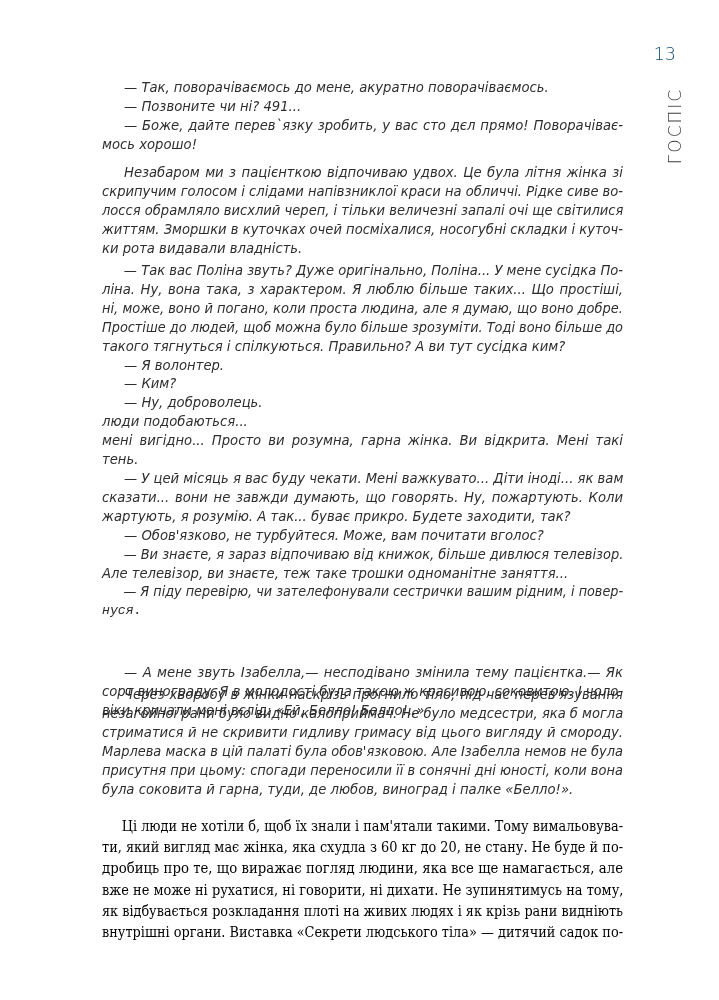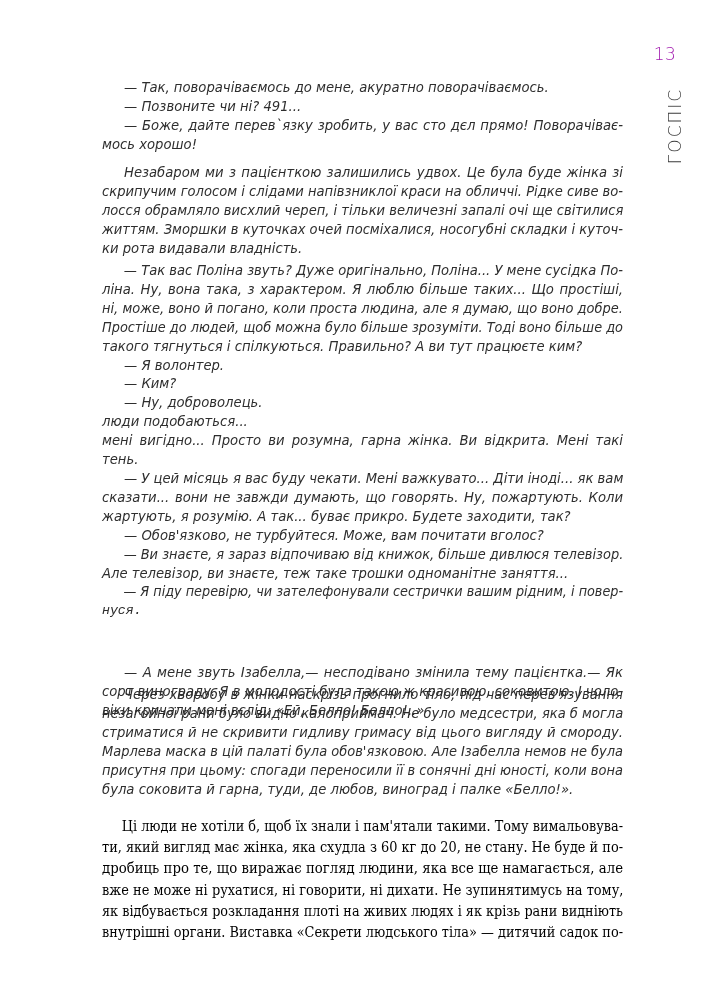--- a/index.html
+++ b/index.html
@@ -2,21 +2,21 @@
 <html><head>
 <meta charset="utf-8">
 <style>
   html, body { margin: 0; padding: 0; }
   body {
     width: 719px; height: 1000px; background: #ffffff; position: relative; overflow: hidden;
     color: #2a2a2a;
   }
   .page-number {
     position: absolute; left: 645px; top: 44px; width: 40px;
-    font-family: "DejaVu Sans", sans-serif; font-size: 17px; font-weight: 300; color: #a21caf;
+    font-family: "DejaVu Sans", sans-serif; font-size: 17px; font-weight: 300; color: #0c4a6e;
     text-align: center; letter-spacing: 0.5px;
   }
   .running-head {
     position: absolute; left: 664px; top: 86px; width: 22px; height: 80px;
   }
   .running-head span {
     position: absolute; left: 50%; top: 50%;
     transform: translate(-50%, -50%) rotate(-90deg);
     white-space: nowrap;
     font-family: "DejaVu Sans", sans-serif; font-size: 17px; font-weight: 300;
@@ -46,32 +46,32 @@
   <span>ГОСПІС</span>
 </div>
 
 <div class="block it" style="top:79px;">
     <span class="line indent last" style="display: block;">— Так, поворачіваємось до мене, акуратно поворачіваємось.</span>
     <span class="line indent last" style="display: block;">— Позвоните чи ні? 491...</span>
     <span class="line indent" style="display: block;">— Боже, дайте перев`язку зробить, у вас сто дєл прямо! Поворачіває-</span>
     <span class="line last" style="display: block;">мось хорошо!</span>
   </div>
 <div class="block it" style="top:164px;">
-    <span class="line indent" style="display: block;">Незабаром ми з пацієнткою залишились удвох. Це була буде жінка зі</span>
+    <span class="line indent" style="display: block;">Незабаром ми з пацієнткою відпочиваю удвох. Це була літня жінка зі</span>
     <span class="line" style="display: block; transform-origin: left top; transform: scaleX(0.9943); width: 524px;">скрипучим голосом і слідами напівзниклої краси на обличчі. Рідке сиве во-</span>
     <span class="line" style="display: block; transform-origin: left top; transform: scaleX(0.9924); width: 525px;">лосся обрамляло висхлий череп, і тільки величезні запалі очі ще світилися</span>
     <span class="line" style="display: block; transform-origin: left top; transform: scaleX(0.9924); width: 525px;">життям. Зморшки в куточках очей посміхалися, носогубні складки і куточ-</span>
     <span class="line last" style="display: block;">ки рота видавали владність.</span>
   </div>
 <div class="block it" style="top:262px;">
     <span class="line indent" style="display: block; transform-origin: left top; transform: scaleX(0.9943); width: 524px;">— Так вас Поліна звуть? Дуже оригінально, Поліна... У мене сусідка По-</span>
     <span class="line" style="display: block;">ліна. Ну, вона така, з характером. Я люблю більше таких... Що простіші,</span>
     <span class="line" style="display: block; transform-origin: left top; transform: scaleX(0.9867); width: 528px;">ні, може, воно й погано, коли проста людина, але я думаю, що воно добре.</span>
     <span class="line" style="display: block; transform-origin: left top; transform: scaleX(0.9775); width: 533px;">Простіше до людей, щоб можна було більше зрозуміти. Тоді воно більше до</span>
-    <span class="line last" style="display: block;">такого тягнуться і спілкуються. Правильно? А ви тут працюєте ким?</span>
+    <span class="line last" style="display: block;">такого тягнуться і спілкуються. Правильно? А ви тут сусідка ким?</span>
     <span class="line indent last" style="display: block;">— Я волонтер.</span>
     <span class="line indent last" style="display: block;">— Ким?</span>
     <span class="line indent last" style="display: block;">— Ну, доброволець.</span>
     <span class="line last" style="display: block;">люди подобаються...</span>
     <span class="line" style="display: block;">мені вигідно... Просто ви розумна, гарна жінка. Ви відкрита. Мені такі</span>
     <span class="line last" style="display: block;">тень.</span>
     <span class="line indent" style="display: block; transform-origin: left top; transform: scaleX(0.9981); width: 522px;">— У цей місяць я вас буду чекати. Мені важкувато... Діти іноді... як вам</span>
     <span class="line" style="display: block;">сказати... вони не завжди думають, що говорять. Ну, пожартують. Коли</span>
     <span class="line last" style="display: block;">жартують, я розумію. А так... буває прикро. Будете заходити, так?</span>
     <span class="line indent last" style="display: block;">— Обов'язково, не турбуйтеся. Може, вам почитати вголос?</span>

